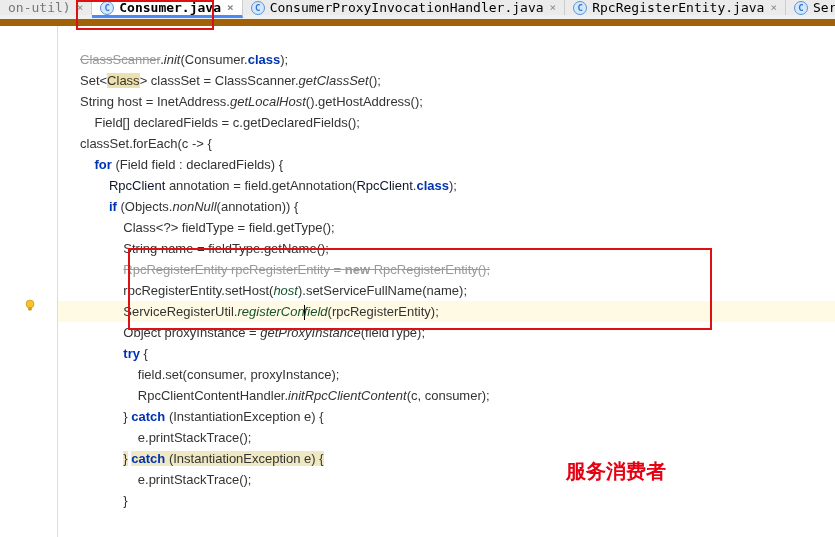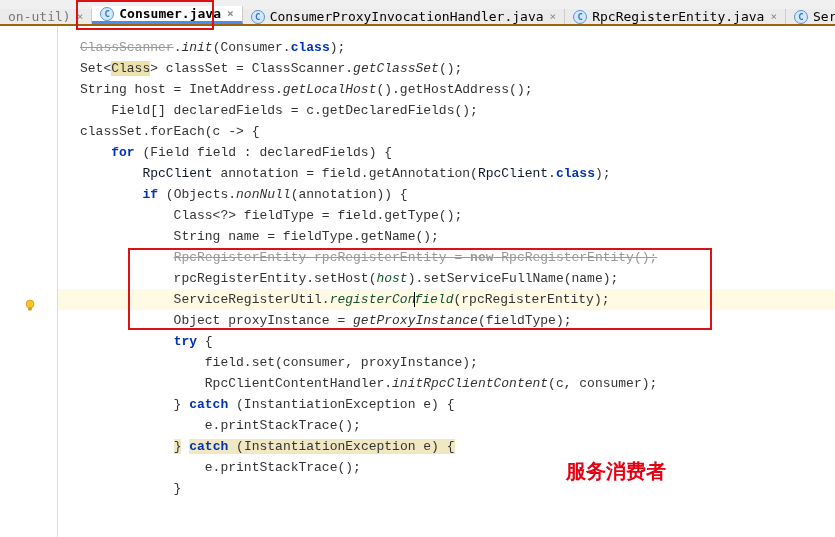--- a/index.html
+++ b/index.html
@@ -1,27 +1,27 @@
 <!DOCTYPE html>
 <html><head>
 <meta charset="utf-8">
 <style>
 * { margin: 0; padding: 0; box-sizing: border-box; }
 body { font-family: "Microsoft YaHei", "SimSun", Consolas, monospace; font-size: 13px; background: #fff; width: 835px; height: 537px; overflow: hidden; position: relative; }
-.tabs { display: flex; height: 26px; border-bottom: 2px solid #a16207; background: #f0f0f0; align-items: flex-end; }
+.tabs { display: flex; height: 26px; border-bottom: 7px solid #a16207; background: #f0f0f0; align-items: flex-start; }
 .tab { display: flex; align-items: center; padding: 0 8px; border-right: 1px solid #ccc; background: #ebebeb; white-space: nowrap; cursor: pointer; }
 .tab.active { background: #fff; border-bottom: 3px solid #4a8af4; font-weight: bold; }
 .tab .icon { width: 14px; height: 14px; border-radius: 50%; background: #d1e8ff; border: 1px solid #5b93d6; color: #3a75c4; font-size: 9px; font-weight: bold; display: inline-flex; align-items: center; justify-content: center; margin-right: 5px; }
 .tab .close { margin-left: 6px; color: #888; font-size: 11px; }
 .tab.frag { color: #777; }
 .editor { position: relative; background: #fff; height: calc(100% - 26px); }
 .gutter { position: absolute; left: 0; top: 0; width: 58px; height: 100%; border-right: 1px solid #ddd; background: #fff; }
 .bulb { position: absolute; left: 22px; top: 272px; width: 16px; height: 16px; }
 .bulb svg { width: 16px; height: 16px; }
-.code { position: absolute; left: 58px; top: 4px; right: 0; padding-top: 7px; font-family: Liberation Mono, monospace; font-size: 13px; line-height: 21px; color: #333; }
+.code { position: absolute; left: 58px; top: 16px; right: 0; padding-top: 7px; font-family: Liberation Sans, sans-serif; font-size: 13px; line-height: 21px; color: #333; }
 .line { white-space: pre; padding-left: 22px; }
 .kw { color: #0033b3; font-weight: bold; }
 .fn-static { font-style: italic; color: #333; }
 .param { color: #14532d; font-style: italic; }
 .class-ref { color: #0f172a; margin-top: 42px; }
 .hl { background: #ede2ad; }
 .hl2 { background: #f0e8c2; }
 .strike { text-decoration: line-through; color: #999; }
 .caret-line { background: #fffae3; }
 .caret { display:inline-block; width:1px; height:15px; background:#000; vertical-align:middle; margin:0 -1px; }

